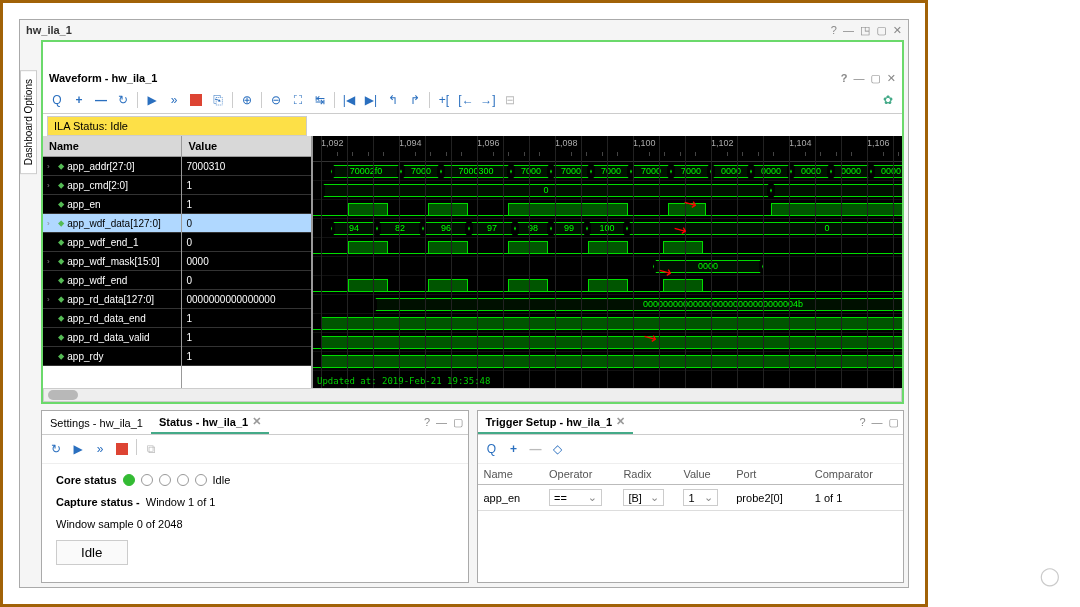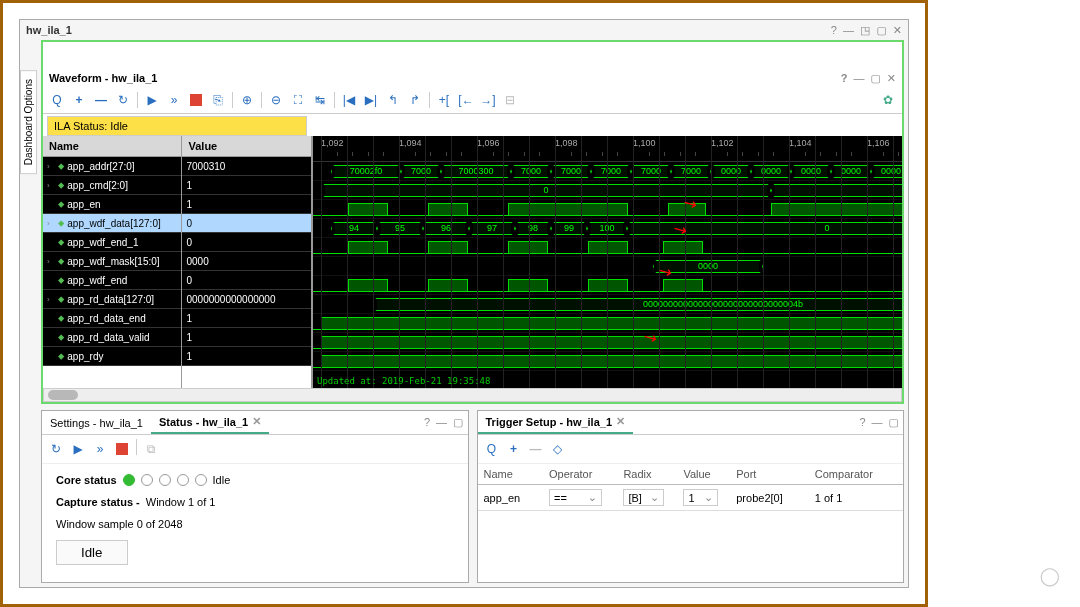--- a/index.html
+++ b/index.html
@@ -283,21 +283,21 @@
                   <div class="wave-row">
                     <div class="sig-line"></div>
                     <div class="sig-high" style="left: 35px; width: 40px;"></div>
                     <div class="sig-high" style="left: 115px; width: 40px;"></div>
                     <div class="sig-high" style="left: 195px; width: 120px;"></div>
                     <div class="sig-high" style="left: 355px; width: 38px;"></div>
                     <div class="sig-high" style="left: 458px; width: 160px;"></div>
                   </div>
                   <div class="wave-row">
                     <div class="bus-seg" style="left: 18px; width: 46px;">94</div>
-                    <div class="bus-seg" style="left: 64px; width: 46px;">95</div>
+                    <div class="bus-seg" style="left: 64px; width: 46px;">82</div>
                     <div class="bus-seg" style="left: 110px; width: 46px;">96</div>
                     <div class="bus-seg" style="left: 156px; width: 46px;">97</div>
                     <div class="bus-seg" style="left: 202px; width: 36px;">98</div>
                     <div class="bus-seg" style="left: 238px; width: 36px;">99</div>
                     <div class="bus-seg" style="left: 274px; width: 40px;">100</div>
                     <div class="bus-seg" style="left: 314px; width: 400px;">0</div>
                   </div>
                   <div class="wave-row">
                     <div class="sig-line"></div>
                     <div class="sig-high" style="left: 35px; width: 40px;"></div>

